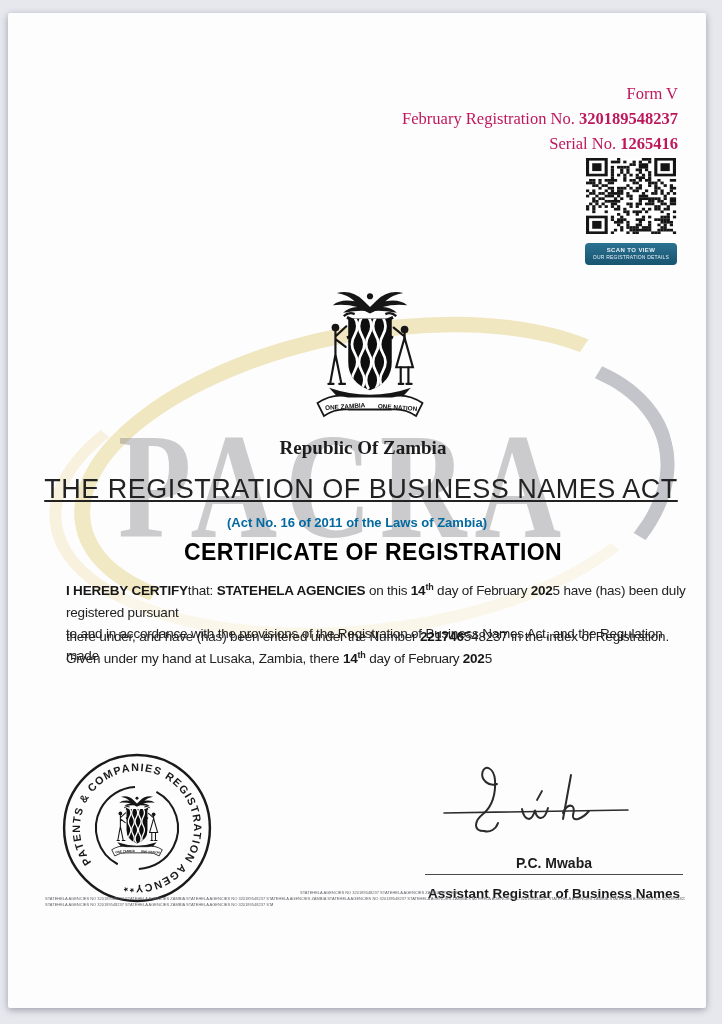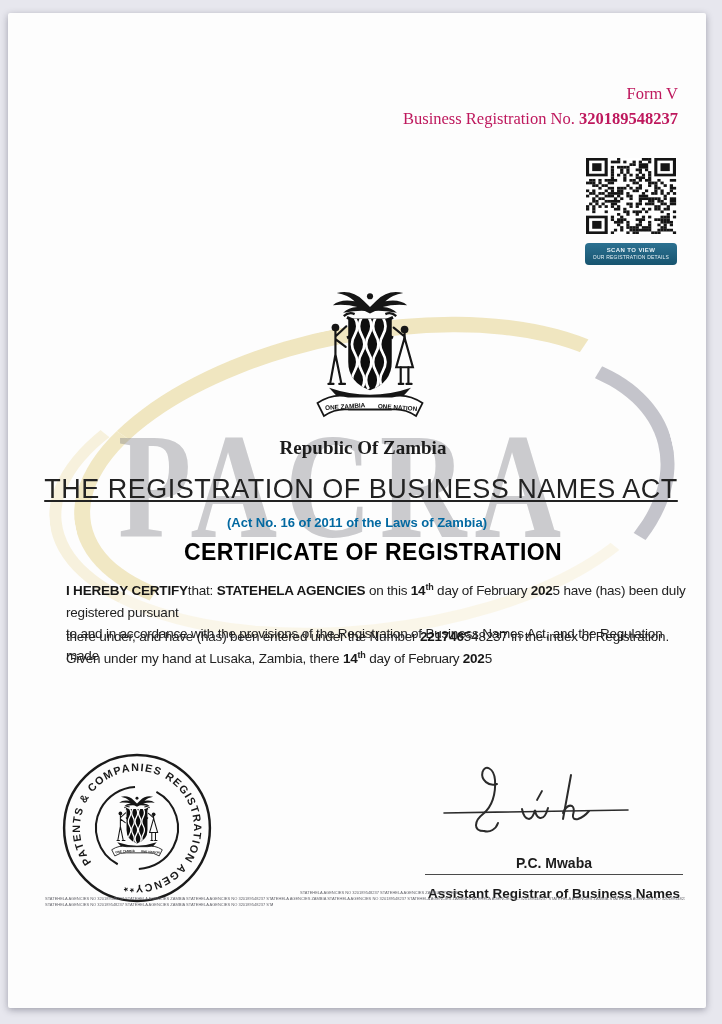--- a/index.html
+++ b/index.html
@@ -71,21 +71,22 @@
       <div class="gold-arc"></div>
       <div class="gold-arc2"></div>
       <div class="gray-arc"></div>
       <div class="wm-text">PACRA</div>
     </div>
 
     <div class="content">
 
       <div class="hdr">
         <div>Form V</div>
-        <div><span>Business Registration No. </span><b>320189548237</b></div>
+        <div><span>February Registration No. </span><b>320189548237</b></div>
+        <div><span>Serial No. </span><b>1265416</b></div>
       </div>
 
       <div class="qr-wrap">
         <svg id="qr-svg" width="92" height="76" viewBox="0 0 90 76">
             <g fill="#151515">
               <rect x="31.03" y="0.00" width="3.22" height="2.74"></rect>
               <rect x="55.86" y="0.00" width="3.22" height="2.74"></rect>
               <rect x="58.97" y="0.00" width="3.22" height="2.74"></rect>
               <rect x="62.07" y="0.00" width="3.22" height="2.74"></rect>
               <rect x="24.83" y="2.62" width="3.22" height="2.74"></rect>

